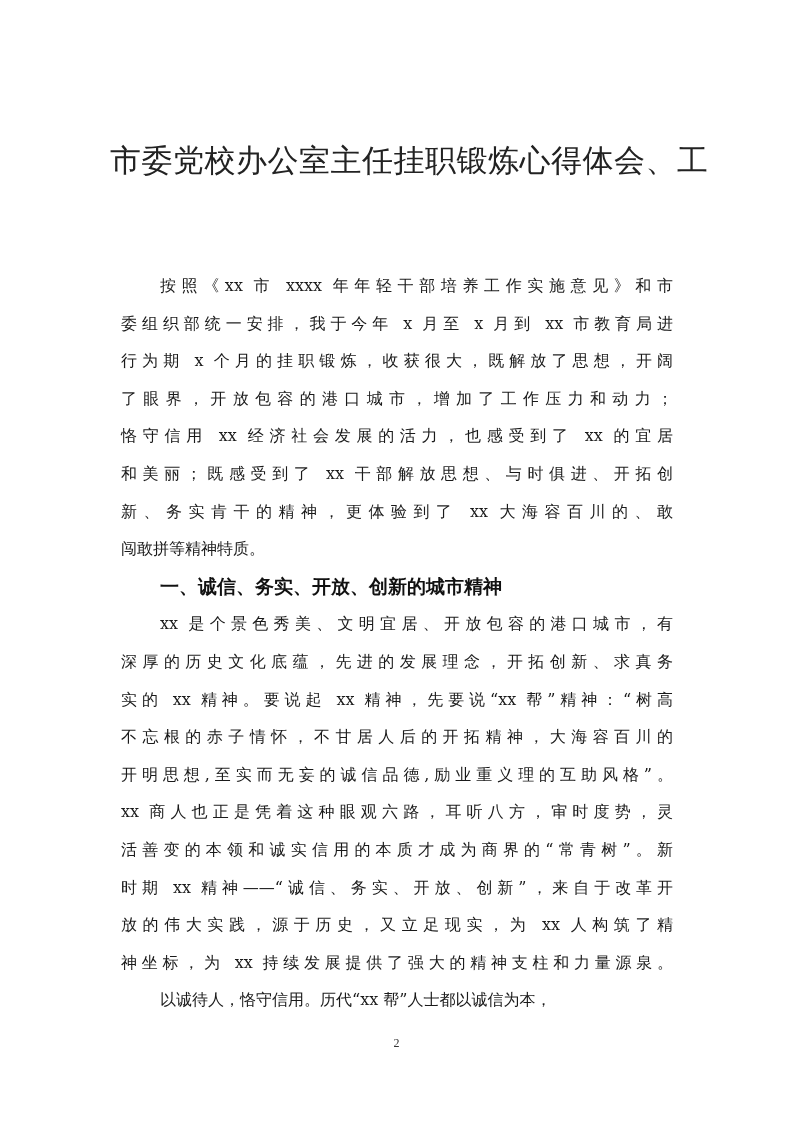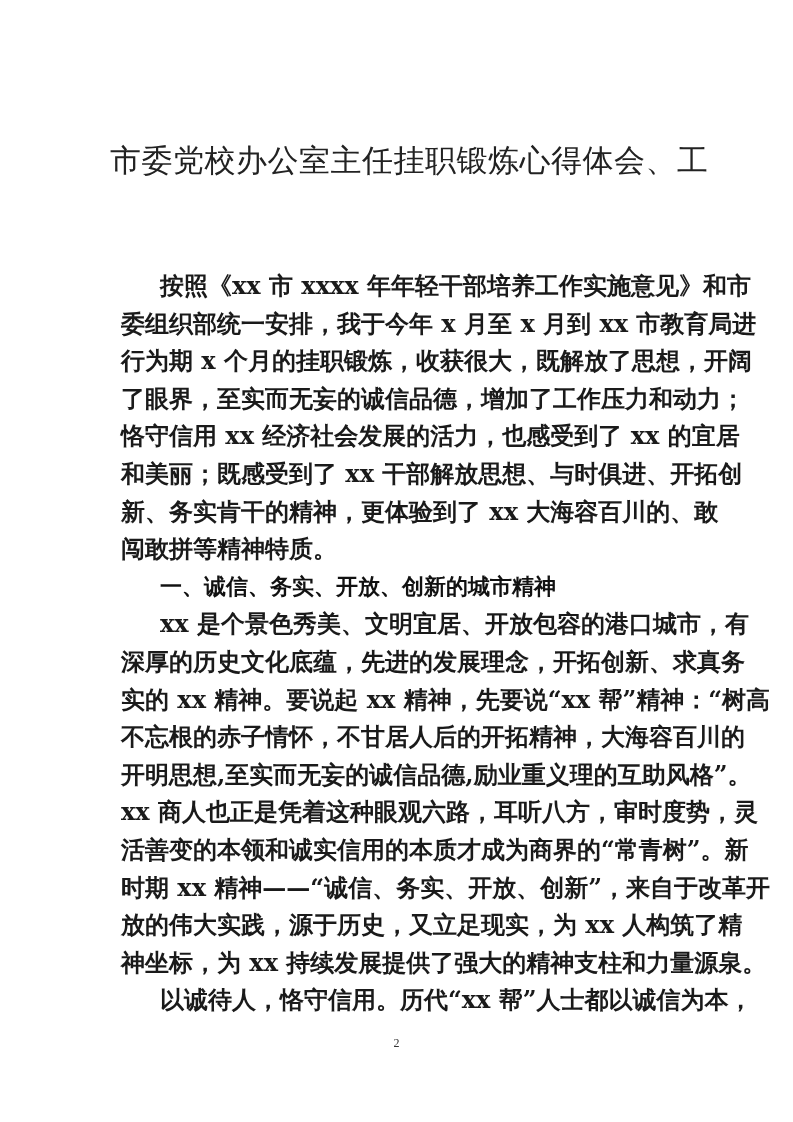--- a/index.html
+++ b/index.html
@@ -4,44 +4,44 @@
 <style>
   html, body { margin: 0; padding: 0; background: #ffffff; }
   body { width: 793px; height: 1122px; position: relative; overflow: hidden;
          font-family: "DejaVu Serif", "Liberation Serif", serif; color: #1a1a1a; }
   .page { position: absolute; left: 0; top: 0; width: 793px; height: 860px; background: #fff; }
   .title { position: absolute; left: 110px; width: 573px; top: 138px;
            text-align: center; font-size: 31px; line-height: 45px; font-weight: normal;
            letter-spacing: 0.5px; color: #222; margin: 0; }
   .title-line { display: block; white-space: nowrap; }
   .body { position: absolute; left: 121px; width: 552px; top: 267px; }
-  .line { display: block; height: 37.6px; line-height: 37.6px; font-size: 24px;
-          text-align: justify; text-align-last: justify; white-space: nowrap; overflow: visible; font-weight: bold; }
+  .line { display: block; height: 37.6px; line-height: 37.6px; font-size: 16px;
+          text-align: justify; text-align-last: justify; white-space: nowrap; overflow: visible; }
   .line.indent { padding-left: 39px; }
   .line.last { text-align-last: left; }
   .line.heading { font-family: "DejaVu Sans", "Liberation Sans", sans-serif; font-weight: bold;
-                  font-size: 22px; padding-left: 39px; text-align-last: left; color: #111; }
+                  font-size: 19px; padding-left: 39px; text-align-last: left; color: #111; }
   .page-number { position: absolute; left: 0; width: 793px; top: 1036px; text-align: center;
                  font-size: 12px; font-family: "Liberation Serif", serif; color: #333; }
 </style>
 </head>
 <body>
 
 <div class="page">
   <h1 class="title">
     <span class="title-line">市委党校办公室主任挂职锻炼心得体会、工</span>
   </h1>
 
   <div class="body">
 
     <div>
       <span class="line indent">按照《xx 市 xxxx 年年轻干部培养工作实施意见》和市</span>
       <span class="line">委组织部统一安排，我于今年 x 月至 x 月到 xx 市教育局进</span>
       <span class="line">行为期 x 个月的挂职锻炼，收获很大，既解放了思想，开阔</span>
-      <span class="line">了眼界，至实而无妄的诚信品德，增加了工作压力和动力；</span>
+      <span class="line">了眼界，开放包容的港口城市，增加了工作压力和动力；</span>
       <span class="line">恪守信用 xx 经济社会发展的活力，也感受到了 xx 的宜居</span>
       <span class="line">和美丽；既感受到了 xx 干部解放思想、与时俱进、开拓创</span>
       <span class="line">新、务实肯干的精神，更体验到了 xx 大海容百川的、敢</span>
       <span class="line last">闯敢拼等精神特质。</span>
     </div>
 
     <div>
       <span class="line heading">一、诚信、务实、开放、创新的城市精神</span>
     </div>
 

